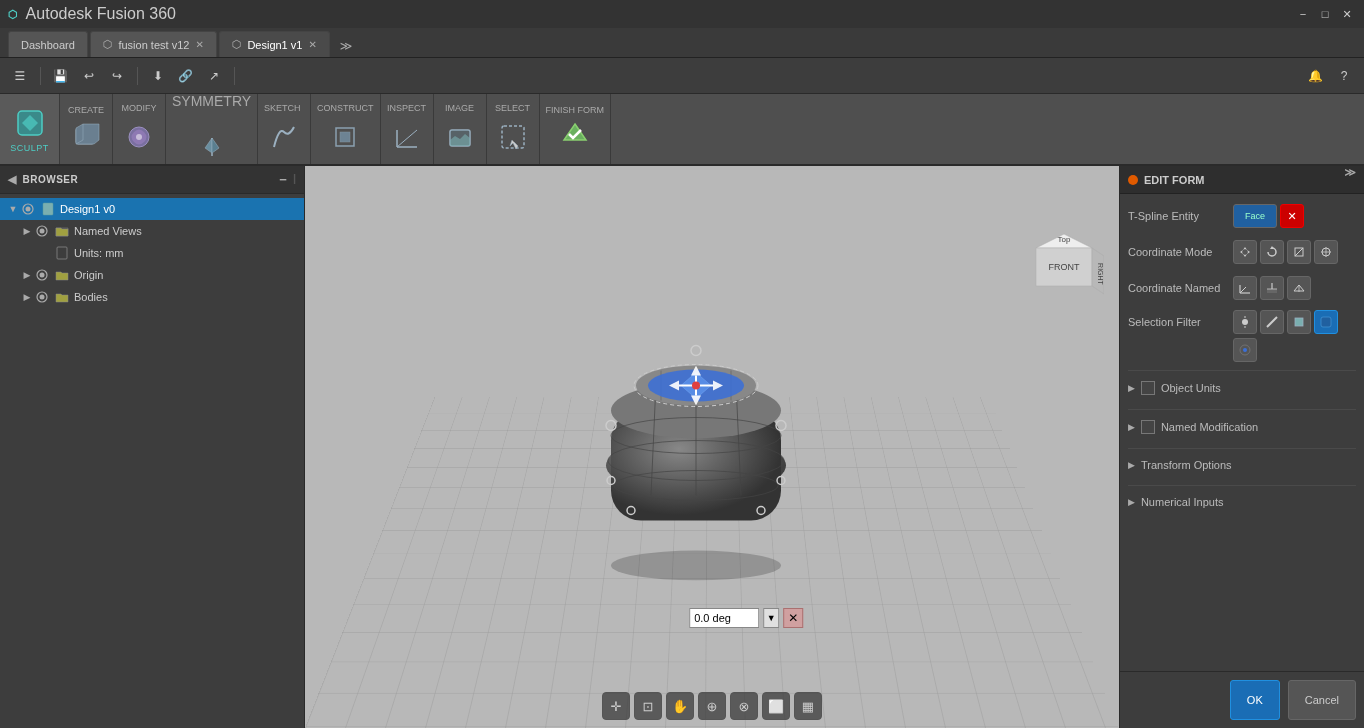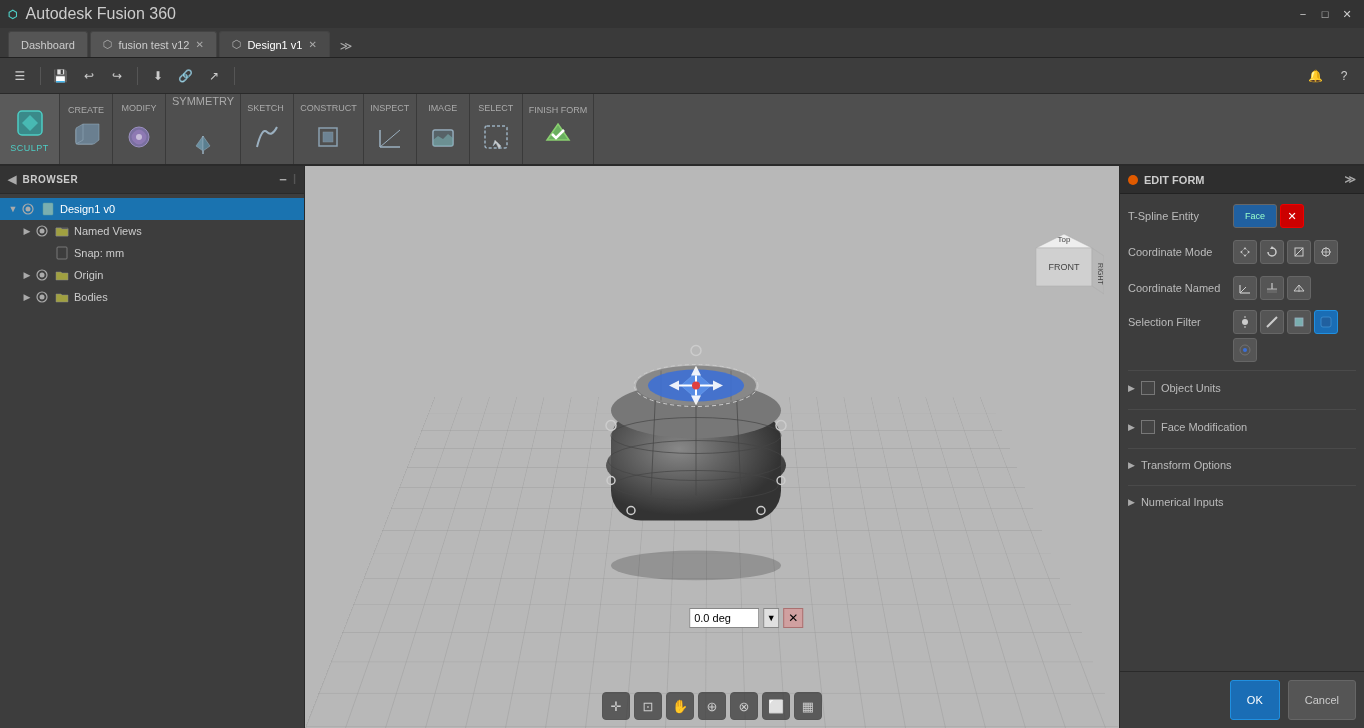--- a/index.html
+++ b/index.html
@@ -175,21 +175,20 @@
       width: 245px;
       background: #3d3d3d;
       border-left: 1px solid #2a2a2a;
       display: flex;
       flex-direction: column;
     }
     .ef-header {
       background: #2e2e2e;
       height: 28px;
       display: flex;
-      align-items: center;
       justify-content: space-between;
       padding: 0 8px;
       color: #ccc;
       font-size: 11px;
       font-weight: bold;
       border-bottom: 1px solid #222;
     }
     .ef-header-left { display: flex; align-items: center; gap: 6px; }
     .ef-dot { width: 10px; height: 10px; border-radius: 50%; background: #e05a00; }
     .ef-body { padding: 8px; flex: 1; }
@@ -390,21 +389,21 @@
               <circle cx="15" cy="15" r="3" fill="#fff" opacity="0.5"></circle>
             </svg>
           </div>
         </div>
       </div>
     </div>
   </div>
 
   <div class="ribbon-tools">
     <div style="display:flex; flex-direction:column; align-items:center;">
-      <div style="color:#aaa; font-size:11px; margin-bottom:19px; text-transform:uppercase;text-align:center;">SYMMETRY</div>
+      <div style="color:#aaa; font-size:14px; margin-bottom:19px; text-transform:uppercase;text-align:center;">SYMMETRY</div>
       <div style="display:flex; gap:3px;">
         <div class="tool-btn">
           <div class="tool-btn-icon">
             <svg width="30" height="30" viewBox="0 0 30 30">
               <path d="M15 5 L15 25" stroke="#9bb0c0" stroke-width="1.5" stroke-dasharray="3,2"></path>
               <polygon points="15,5 8,15 15,20" fill="#6a8fa0" stroke="#9bb0c0" stroke-width="0.5"></polygon>
               <polygon points="15,5 22,15 15,20" fill="#5a7f90" stroke="#9bb0c0" stroke-width="0.5"></polygon>
             </svg>
           </div>
         </div>
@@ -566,21 +565,21 @@
         <span class="tree-icon" style="opacity:0;">
           <svg width="14" height="14" viewBox="0 0 14 14">
               <circle cx="7" cy="7" r="5" fill="none" stroke="#aaa" stroke-width="1.2"></circle>
             </svg>
         </span>
         <span class="tree-icon">
           <svg width="14" height="14" viewBox="0 0 14 14">
               <rect x="2" y="1" width="10" height="12" rx="1" fill="none" stroke="#888" stroke-width="0.8"></rect>
             </svg>
         </span>
-        <span>Snap: mm</span>
+        <span>Units: mm</span>
       </div>
 
       <div class="tree-item">
         <span class="tree-indent" style="width:14px;"></span>
         <span class="tree-arrow">▶</span>
         <span class="tree-icon">
           <svg width="14" height="14" viewBox="0 0 14 14">
               <circle cx="7" cy="7" r="5" fill="none" stroke="#aaa" stroke-width="1.2"></circle>
               <circle cx="7" cy="7" r="2.5" fill="#aaa"></circle>
             </svg>
@@ -833,21 +832,21 @@
           <span class="ef-arrow">▶</span>
           <div class="ef-checkbox"></div>
           <span>Object Units</span>
         </div>
       </div>
 
       <div class="ef-section">
         <div class="ef-section-header">
           <span class="ef-arrow">▶</span>
           <div class="ef-checkbox"></div>
-          <span>Face Modification</span>
+          <span>Named Modification</span>
         </div>
       </div>
 
       <div class="ef-section">
         <div class="ef-section-header">
           <span class="ef-arrow">▶</span>
           <span>Transform Options</span>
         </div>
       </div>
 

